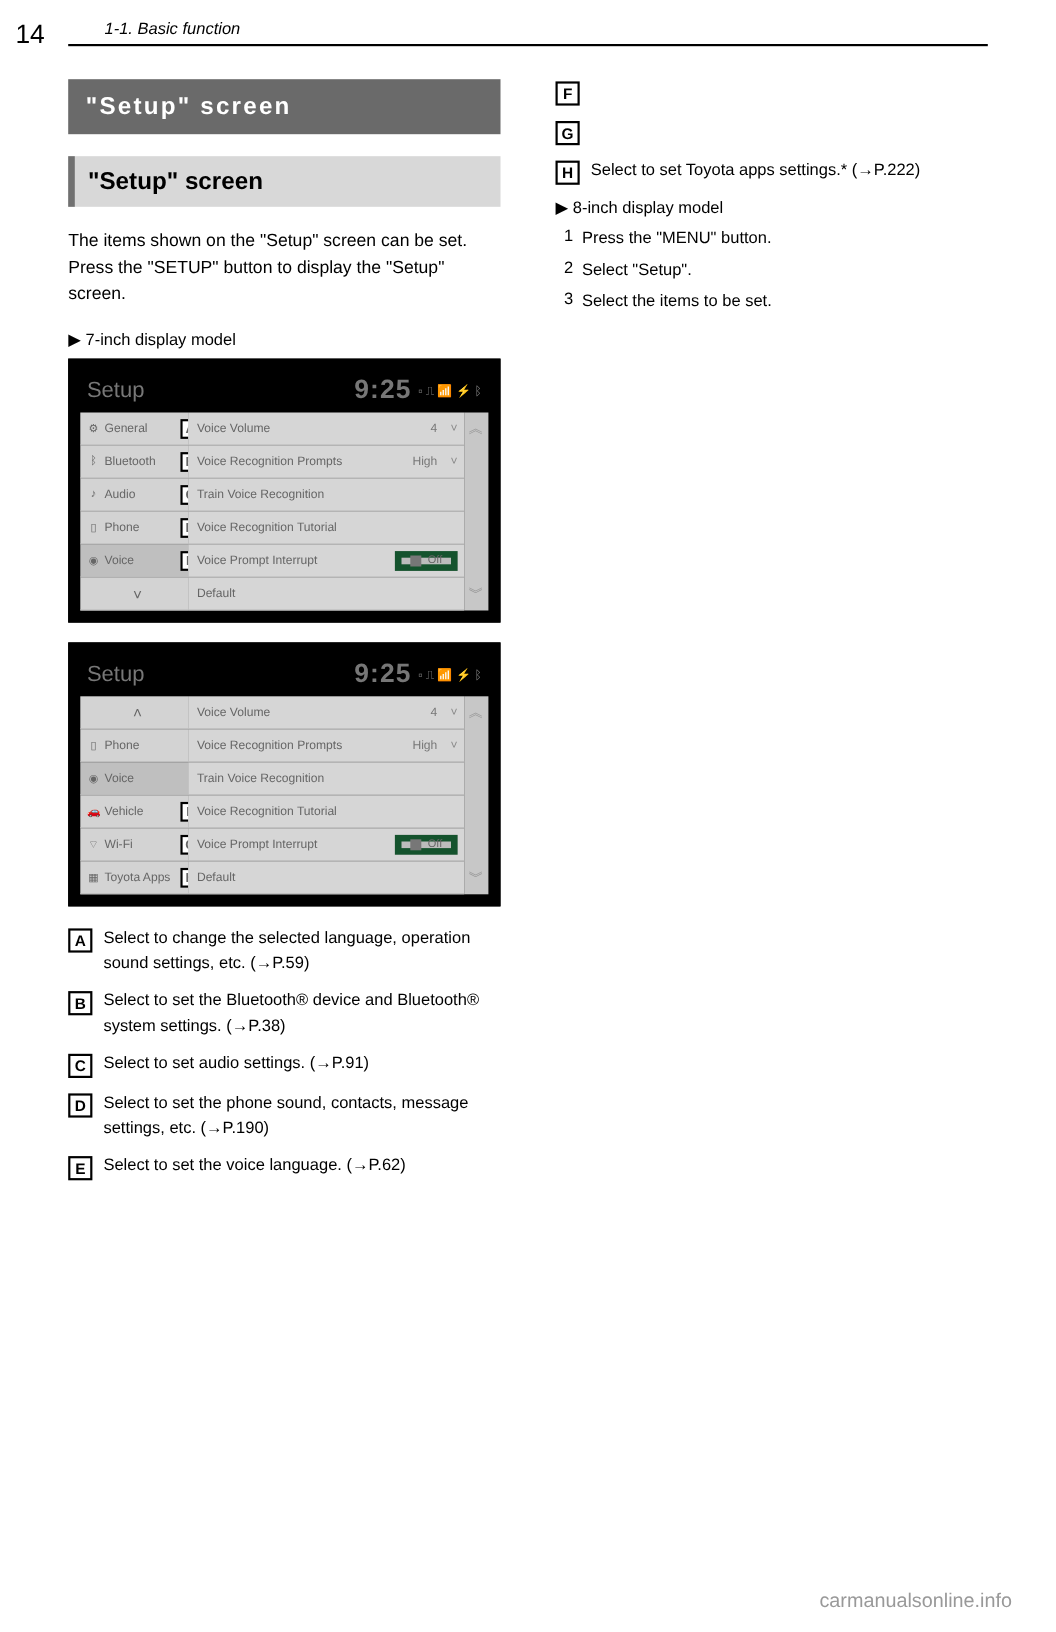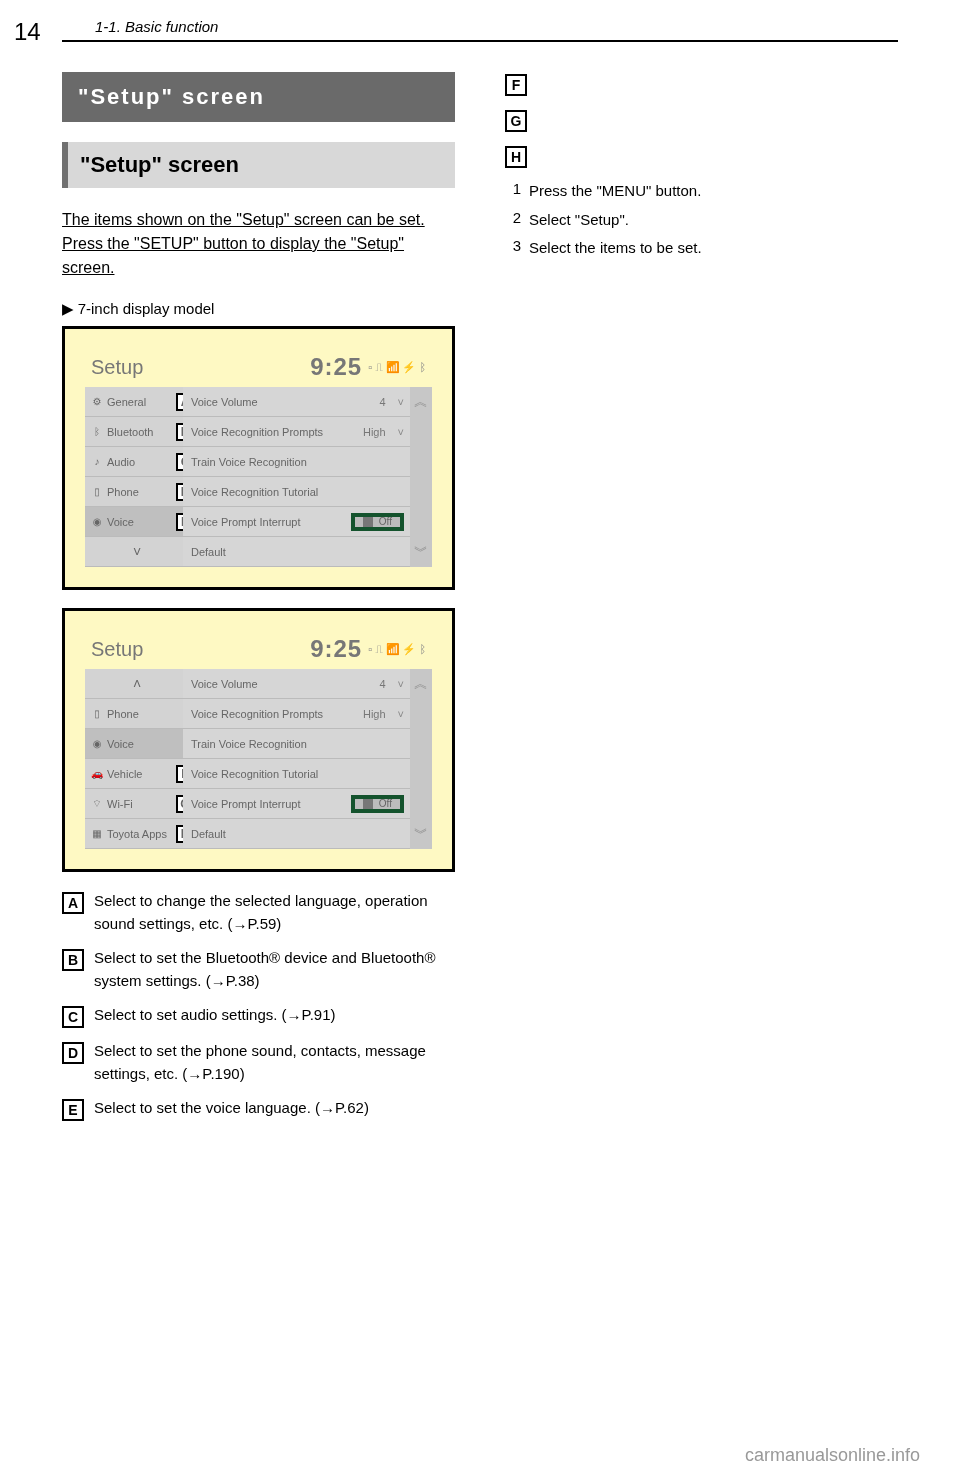--- a/index.html
+++ b/index.html
@@ -56,32 +56,31 @@
     border-left: 6px solid #707070;
     font-size: 22px;
     font-weight: bold;
     padding: 10px 12px;
     margin-bottom: 20px;
   }
   .intro {
     font-size: 16px;
     line-height: 1.5;
     margin-bottom: 20px;
-    text-decoration: underline;
   }
   .caption {
     font-size: 15px;
     margin-bottom: 8px;
   }
 
   
   .shot {
-    background: #fef9c3;
+    background: #000000;
     border: 3px solid #000;
-    padding: 20px;
+    padding: 8px;
     margin-bottom: 18px;
     font-family: Arial, sans-serif;
     font-size: 12px;
     color: #555;
   }
   .shot-header {
     display: flex;
     justify-content: space-between;
     align-items: center;
     padding: 4px 6px 6px 6px;
@@ -138,21 +137,21 @@
     padding-right: 6px;
     font-size: 11px;
     color: #666;
     gap: 6px;
   }
   .row .val { margin-left:auto; margin-right:6px; color:#777;}
   .row .chev { color:#888; font-size:11px;}
   .toggle {
     margin-left:auto;
     background:#bcbcbc;
-    border:4px solid #14532d;
+    border:6px solid #14532d;
     padding:1px 8px;
     font-size:10px;
     color:#666;
     display:flex;
     align-items:center;
     height:18px;
   }
   .toggle::before{
     content:"";
     display:inline-block;
@@ -397,23 +396,25 @@
 
     <div class="col-right">
       <div class="list-desc">
           <div class="box">F</div>
         </div>
       <div class="list-desc">
           <div class="box">G</div>
         </div>
       <div class="list-desc">
           <div class="box">H</div>
-        </div>
-
-
+          <div class="text">Select to set Toyota apps settings.* (→P.222)</div>
+        </div>
+
+
+      <div class="caption">▶ 8-inch display model</div>
 
       <div class="list-item">
           <div class="bullet">1</div>
           <div class="text">Press the "MENU" button.</div>
         </div>
       <div class="list-item">
           <div class="bullet">2</div>
           <div class="text">Select "Setup".</div>
         </div>
       <div class="list-item">

